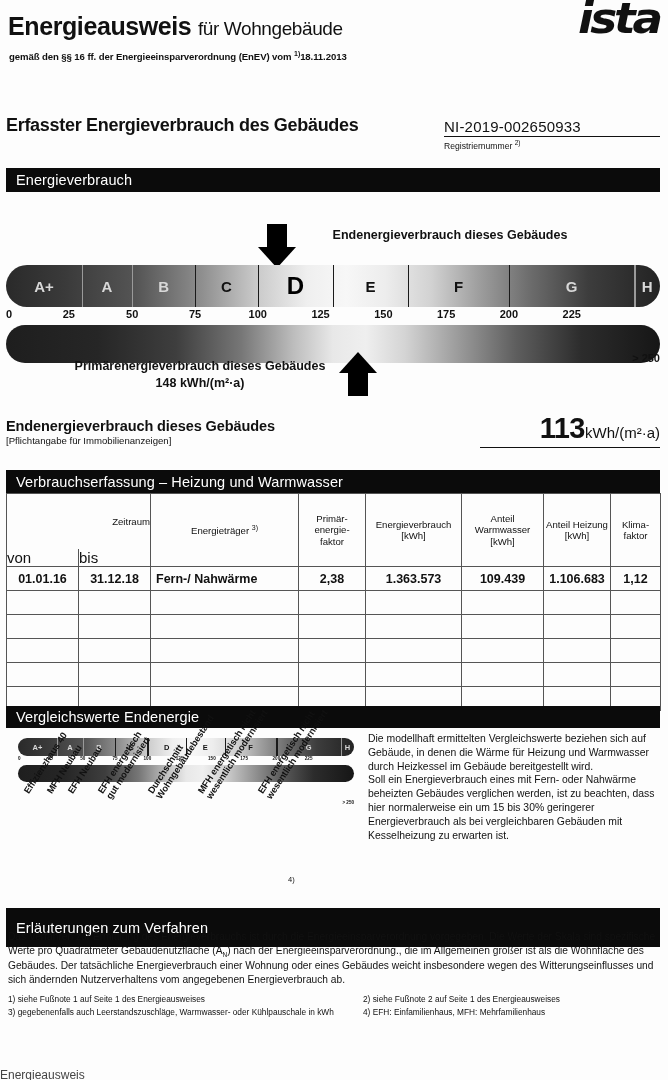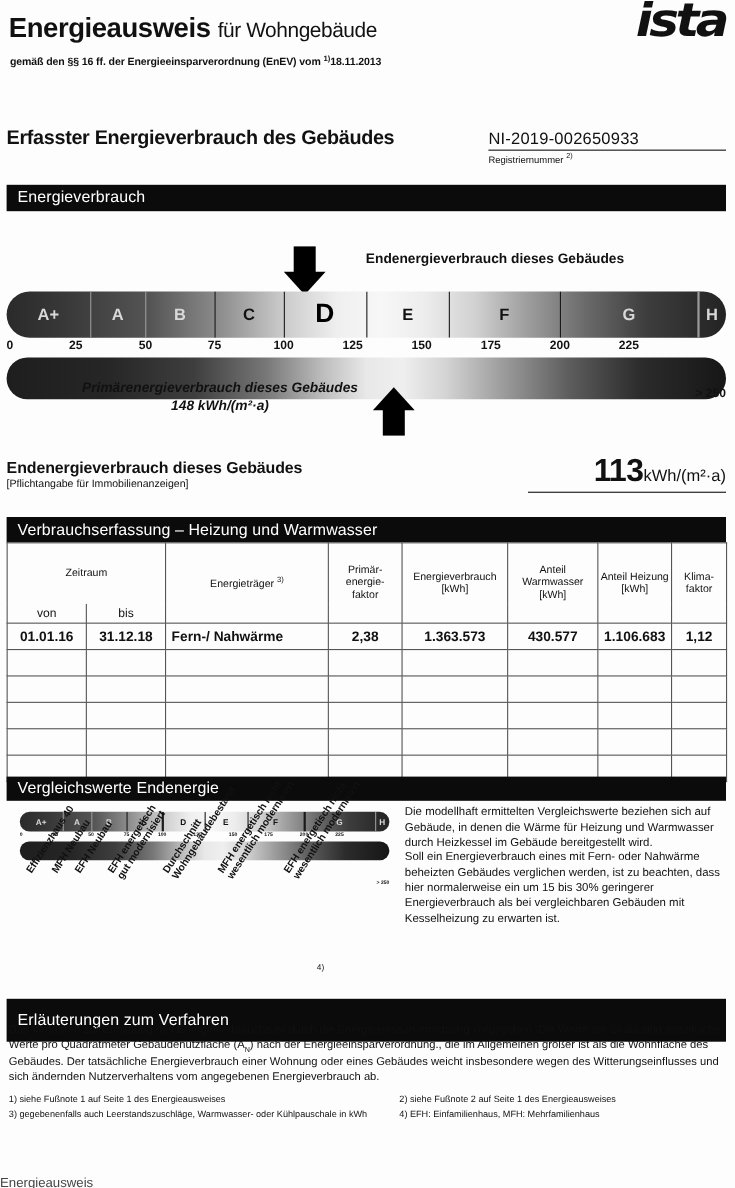--- a/index.html
+++ b/index.html
@@ -62,25 +62,25 @@
   .bigval .n{font-size:29px;font-weight:bold;letter-spacing:-0.5px;}
   .bigval .u{font-size:15px;}
   .bigval .rule{border-bottom:1.2px solid #111;margin-top:2px;width:180px;margin-left:auto;}
 
   
   .tblwrap{position:absolute;left:6px;top:470px;width:654px;}
   table{border-collapse:collapse;width:100%;table-layout:fixed;}
   td,th{border:1px solid #555;font-weight:normal;padding:0;}
   .th{height:55px;font-size:9.6px;line-height:1.18;text-align:center;vertical-align:middle;}
   .th sup{font-size:7px;}
-  .sub2{height:17px;font-size:11px;text-align:center;vertical-align:middle;}
+  .sub2{height:17px;font-size:15px;text-align:left;vertical-align:middle;}
   .dcell{height:23px;font-size:12.5px;font-weight:bold;text-align:center;vertical-align:middle;}
   .dcell.l{text-align:left;padding-left:5px;}
   .ecell{height:23px;}
-  .nb-b{border-bottom:none;}
+  .nb-b{border-bottom:none;text-align:right;}
   .nb-t{border-top:none;}
 
   
   .cmpwrap{position:absolute;left:18px;top:738px;width:336px;}
   .cmpbar{position:relative;height:18px;border-radius:9px;overflow:hidden;
           background:linear-gradient(90deg,#2a2a2a 0%,#3a3a3a 9%,#555 20%,#909090 30%,#c9c9c9 38%,#efefef 46%,
           #f7f7f7 52%,#ededed 58%,#d2d2d2 65%,#a0a0a0 72%,#6d6d6d 80%,#3d3d3d 89%,#232323 100%);}
   .cmpbar .cls{font-size:7.5px;}
   .cmpticks{position:relative;height:8px;}
   .cmpticks .tick{font-size:4.6px;}
@@ -168,21 +168,21 @@
       <div class="tick" style="left:86.5%;">225</div>
       <div class="tick last" style="left:100%;">&gt; 250</div>
     </div>
     <div class="scalebar2"></div>
   </div>
 
   <div style="position:absolute;left:339px;top:352px;width:38px;height:44px;">
     <div style="position:absolute;left:0;top:0;width:0;height:0;border-left:19px solid transparent;border-right:19px solid transparent;border-bottom:21px solid #000;"></div>
     <div style="position:absolute;left:9px;top:20px;width:20px;height:24px;background:#000;"></div>
   </div>
-  <div class="annot" style="left:60px;top:344px;width:280px;font-style:italic;">
+  <div class="annot" style="left:60px;top:358px;width:280px;">
     <div>Primärenergieverbrauch dieses Gebäudes</div>
     <div>148 kWh/(m²·a)</div>
   </div>
 
   <div class="bigrow">
     <div class="t1">Endenergieverbrauch dieses Gebäudes</div>
     <div class="t2">[Pflichtangabe für Immobilienanzeigen]</div>
     <div class="bigval">
       <div><span class="n">113</span><span class="u">kWh/(m²·a)</span></div>
       <div class="rule"></div>
@@ -234,21 +234,21 @@
       <tr>
         <td class="sub2 nb-t">von</td>
         <td class="sub2 nb-t">bis</td>
       </tr>
       <tr>
         <td class="dcell">01.01.16</td>
         <td class="dcell">31.12.18</td>
         <td class="dcell l">Fern-/ Nahwärme</td>
         <td class="dcell">2,38</td>
         <td class="dcell">1.363.573</td>
-        <td class="dcell">430.577</td>
+        <td class="dcell">109.439</td>
         <td class="dcell">1.106.683</td>
         <td class="dcell">1,12</td>
       </tr>
       <tr>
             <td class="ecell"></td>
             <td class="ecell"></td>
             <td class="ecell"></td>
             <td class="ecell"></td>
             <td class="ecell"></td>
             <td class="ecell"></td>

